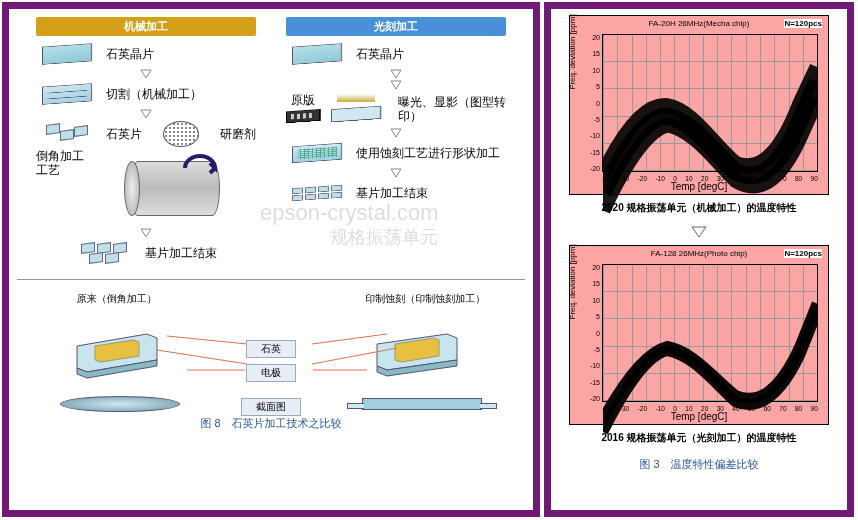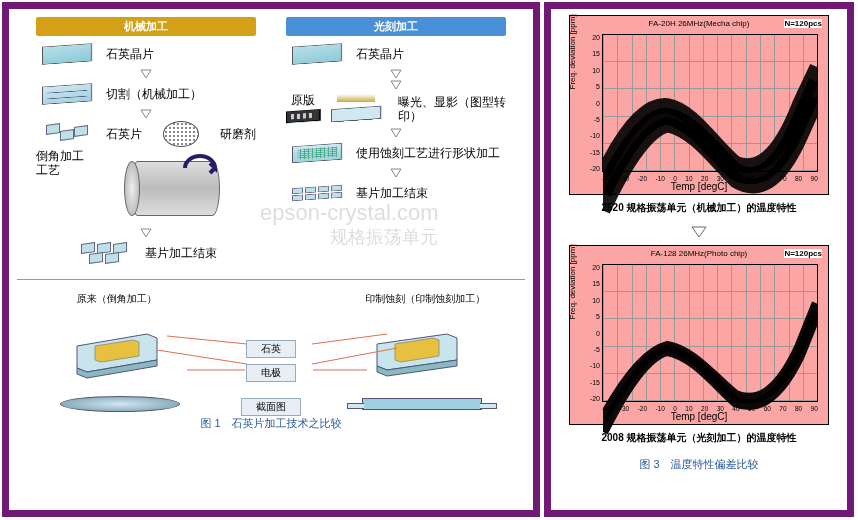--- a/index.html
+++ b/index.html
@@ -247,21 +247,21 @@
       <div class="cmp-label">截面图</div>
       <div style="width:170px">
             <div class="cross-etch"></div>
           </div>
     </div>
     <svg width="520" height="16" style="display:block;margin:-54px auto 38px">
       <line class="line" x1="170" y1="8" x2="228" y2="8"></line>
           <line class="line" x1="296" y1="8" x2="350" y2="8"></line>
     </svg>
   </div>
-  <div class="caption">图 1　石英片加工技术之比较</div>
+  <div class="caption">图 8　石英片加工技术之比较</div>
 </div>
 
 <div class="panel right">
 
   <div class="chart">
     <div class="chart-title">FA-20H 26MHz(Mecha chip)</div>
     <div class="chart-n">N=120pcs</div>
     <div class="ylabel">Freq. deviation [ppm]</div>
     <div class="yticks">
           <span>20</span>
@@ -340,16 +340,16 @@
           <span>30</span>
           <span>40</span>
           <span>50</span>
           <span>60</span>
           <span>70</span>
           <span>80</span>
           <span>90</span>
         </div>
     <div class="xlabel">Temp [degC]</div>
   </div>
-  <div class="chart-sub">2008 规格振荡单元（光刻加工）的温度特性</div>
+  <div class="chart-sub">2016 规格振荡单元（光刻加工）的温度特性</div>
   <div class="caption">图 3　温度特性偏差比较</div>
 </div>
 </div>
 
 </body></html>

